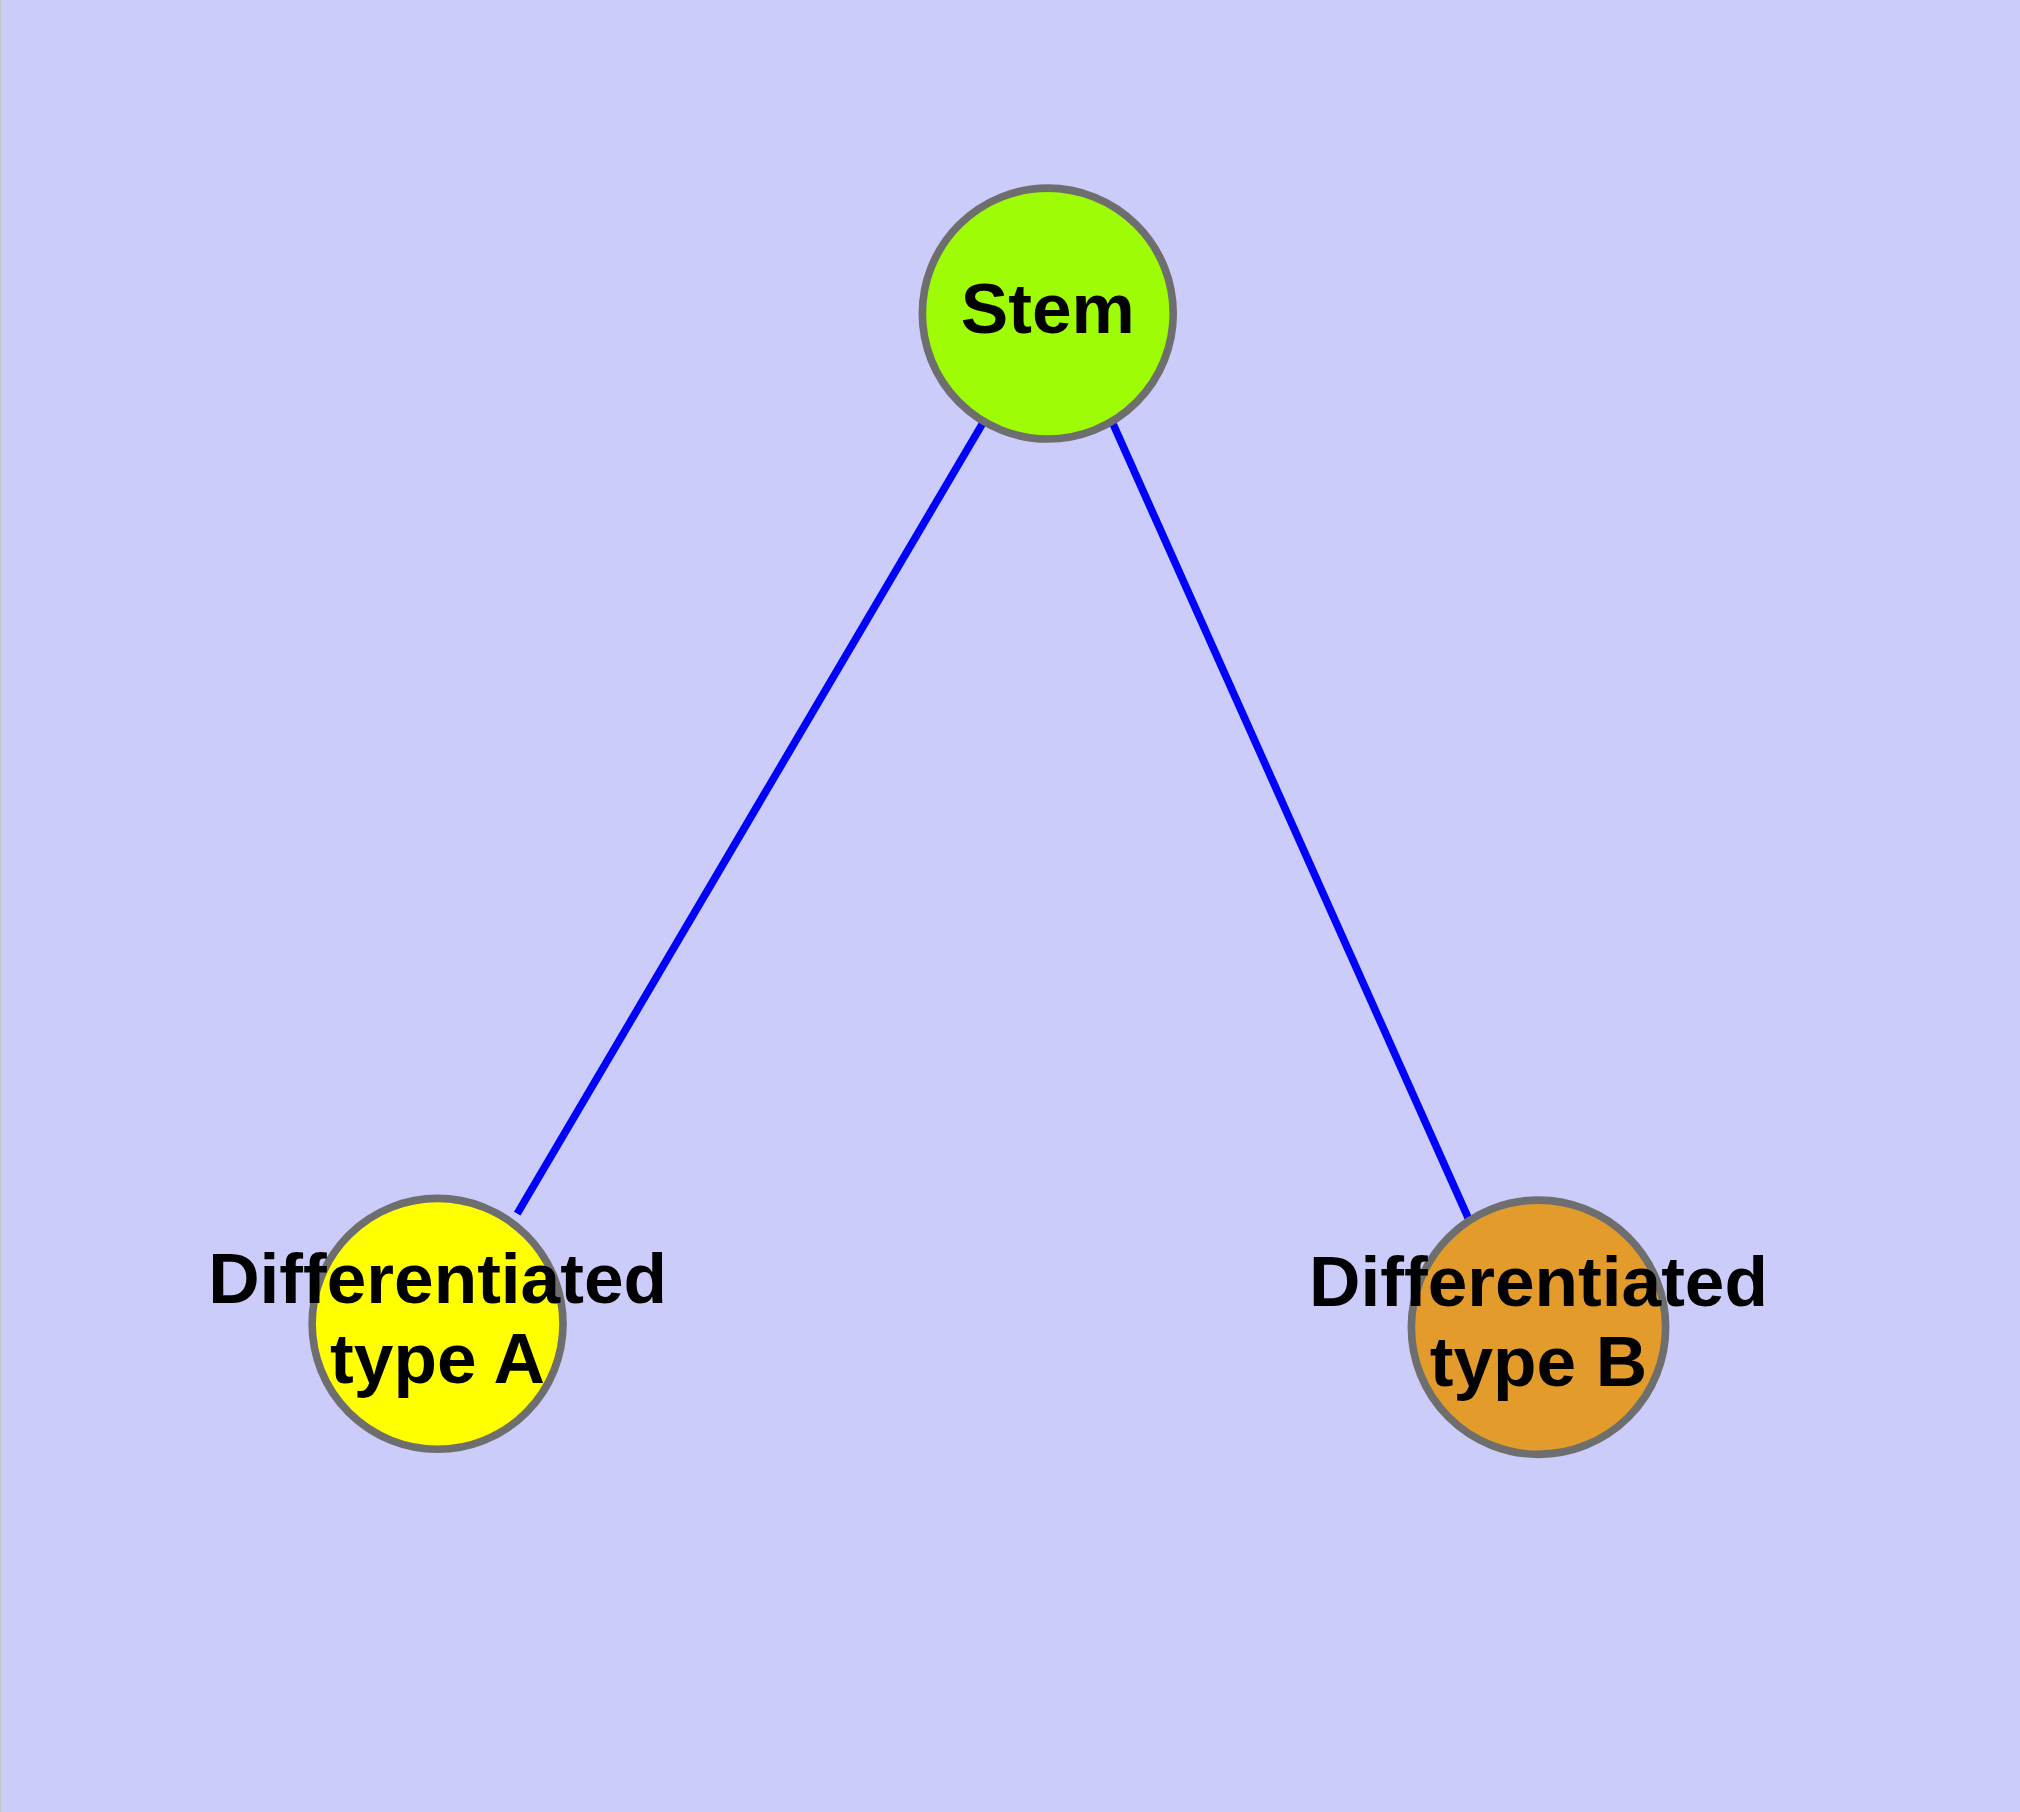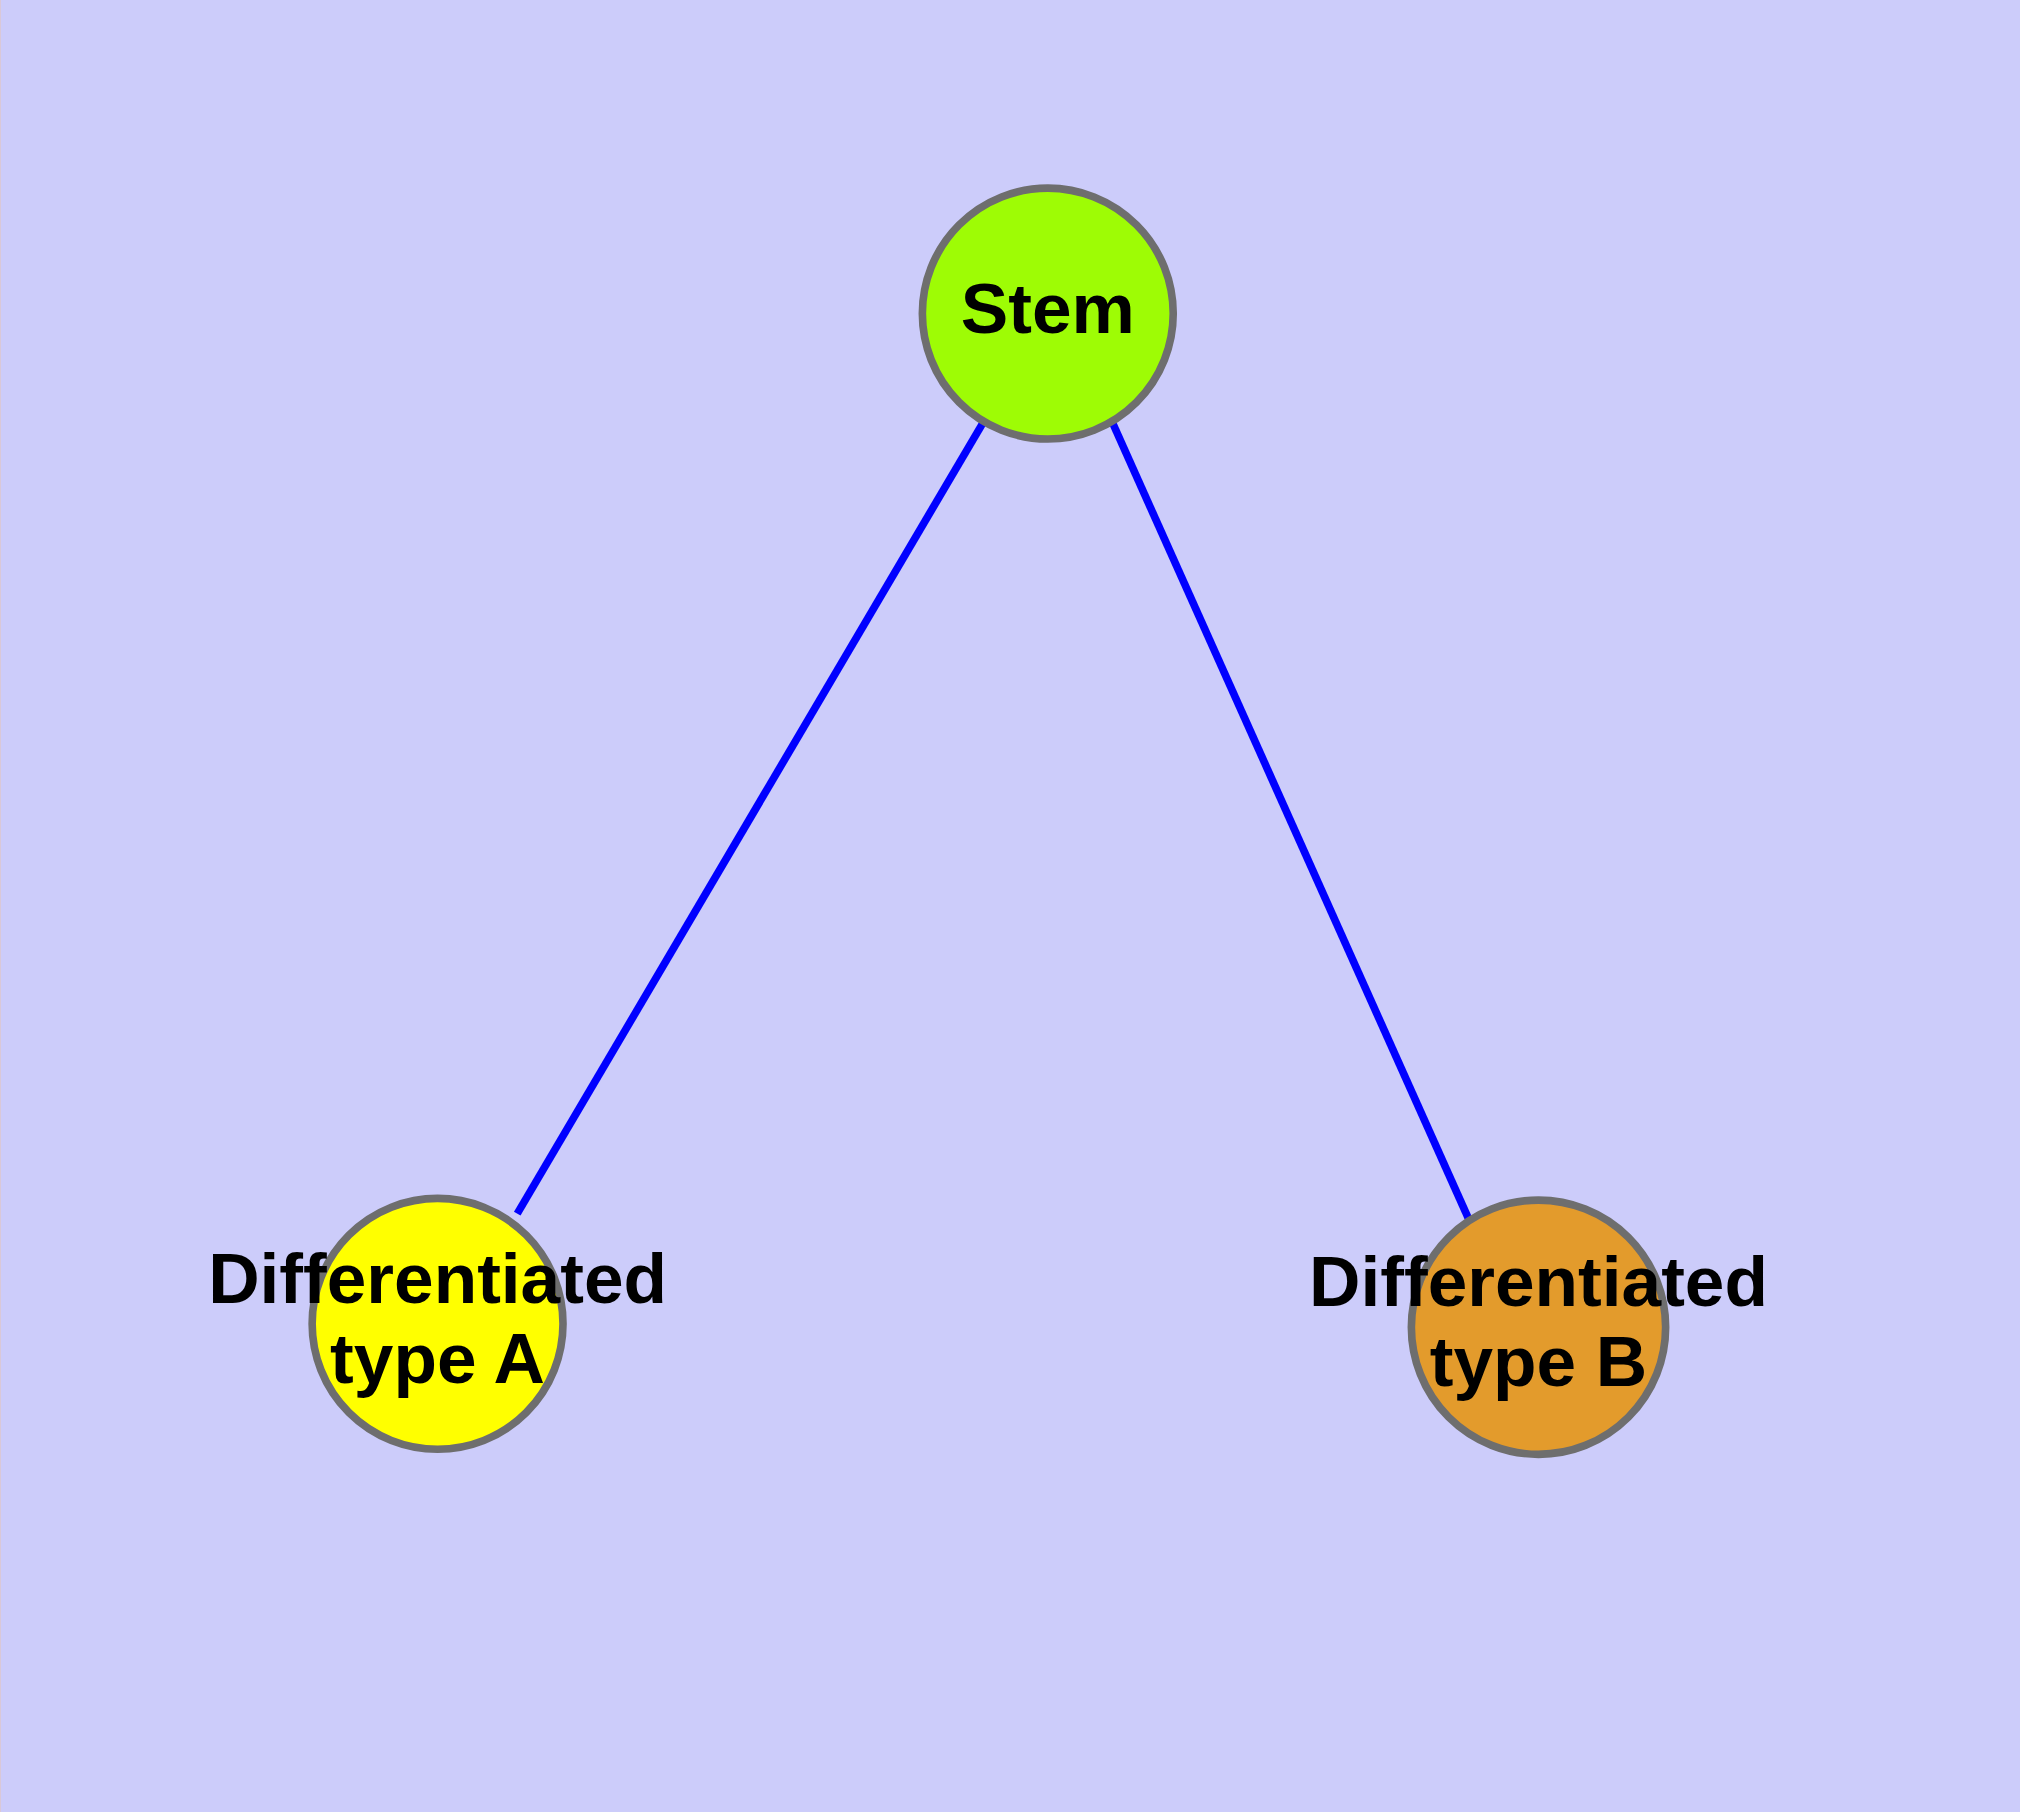--- a/index.html
+++ b/index.html
@@ -27,21 +27,21 @@
     font-family: "Liberation Sans", sans-serif;
     font-weight: bold;
     fill: #000000;
     text-anchor: middle;
     dominant-baseline: middle;
   }
 </style>
 </head>
 <body>
 
-<div id="canvas-root" style="width: 2021px; height: 1812px; background: #fdba74;">
+<div id="canvas-root" style="width: 2021px; height: 1812px; background: #84cc16;">
   <svg id="graph-svg" viewBox="0 0 2384 2138" xmlns="http://www.w3.org/2000/svg" style="width: 2021px; height: 1812px;">
     <rect id="bg-rect" x="0" y="0" width="2384" height="2138" fill="#ccccfa"></rect>
     <g id="edge-layer">
         <line x1="1160" y1="498" x2="610" y2="1432" stroke="#0000ff" stroke-width="9" stroke-linecap="butt"></line>
         <line x1="1312" y1="498" x2="1732" y2="1437" stroke="#0000ff" stroke-width="9" stroke-linecap="butt"></line>
       </g>
     <g id="node-layer">
         <g>
           <circle cx="1236" cy="370" r="148" fill="#9efc05" stroke="#6e6e6e" stroke-width="9"></circle>
           <text x="1236" y="370" class="node-label" font-size="84" fill="#000000"><tspan x="1236" dy="0">Stem</tspan></text>

